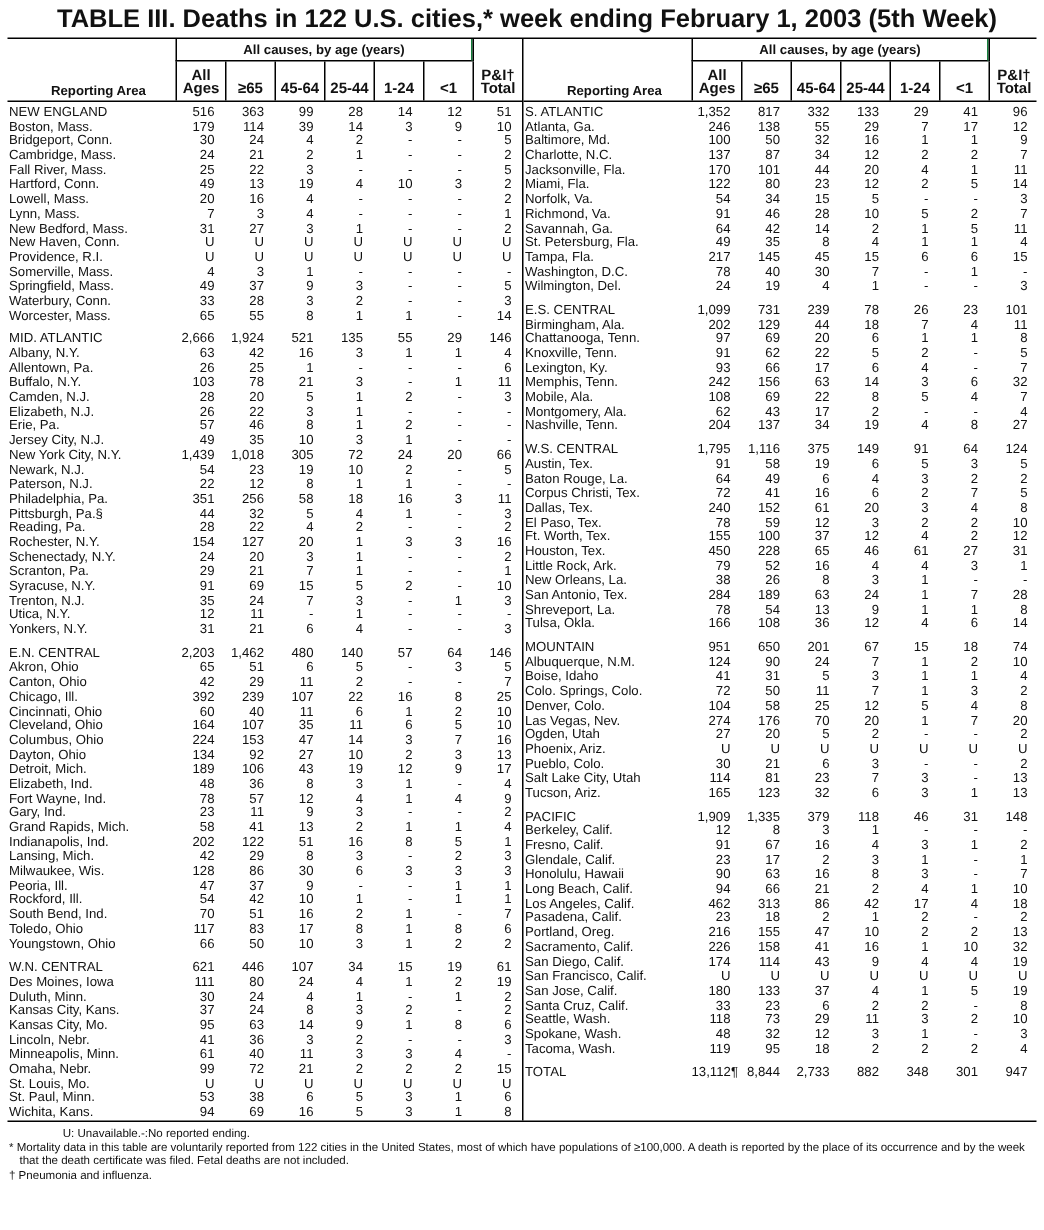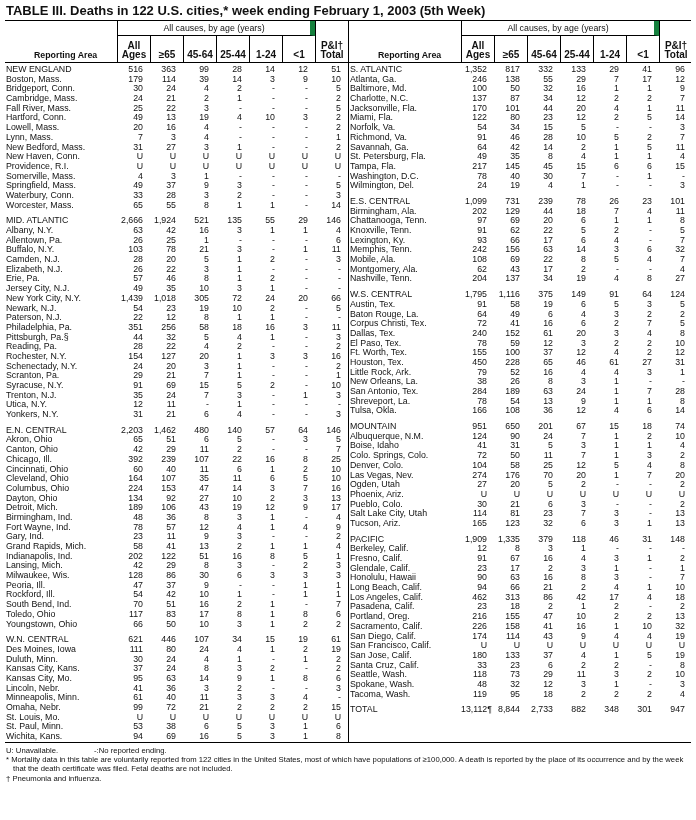--- a/index.html
+++ b/index.html
@@ -4,30 +4,30 @@
 <style>
   * { box-sizing: border-box; }
   html, body { margin: 0; padding: 0; background: #fff; }
   body {
     width: 696px; height: 820px;
     font-family: "Liberation Sans", sans-serif;
     color: #111;
     -webkit-font-smoothing: antialiased;
   }
   .page { padding: 2px 5px 0 5px; }
-  .title { font-size: 13px; font-weight: 700; padding: 1px 0 2px 1px; white-space: nowrap; }
+  .title { font-size: 17px; font-weight: 700; padding: 1px 0 2px 1px; white-space: nowrap; margin-left: 32px; }
 
   .table-wrap { display: flex; border-top: 1.5px solid #000; border-bottom: 1.5px solid #000; }
   .half { width: 343px; }
   .half.right { border-left: 1px solid #000; }
 
   .hrow1 { display: grid; grid-template-columns: 112px 198px 33px; height: 15px; }
   .hrow1 .group {
-    border-left: 1px solid #000; border-right: 5px solid #15803d; border-bottom: 1px solid #000;
-    font-weight: 400; font-size: 8.8px; text-align: center; line-height: 14px;
+    border-left: 1px solid #000; border-right: 1px solid #15803d; border-bottom: 1px solid #000;
+    font-weight: 700; font-size: 8.8px; text-align: center; line-height: 14px;
   }
   .hrow2 {
     display: grid; grid-template-columns: 112px repeat(7, 33px);
     border-bottom: 1.5px solid #000; height: 27px;
   }
   .hrow2 .harea {
     font-weight: 700; font-size: 8.8px;
     display: flex; align-items: flex-end; padding: 0 0 2px 1px; margin-left: 28px;
   }
   .hrow2 .hcell {
@@ -40,21 +40,21 @@
   .tbody { padding-top: 2px; }
   .trow {
     display: grid; grid-template-columns: 112px repeat(7, 33px);
     height: 9.7px; font-size: 8.8px; line-height: 9.6px;
   }
   .trow.gap { margin-top: 6px; }
   .trow .area { overflow: hidden; white-space: nowrap; padding-left: 1px; }
   .trow .num { text-align: right; padding-right: 7px; white-space: nowrap; }
 
   .foots { padding: 3px 0 0 1px; font-size: 7.7px; line-height: 9.3px; }
-  .fn-inline { display: flex; }
+  .fn-inline { display: flex; text-align: right; }
   .fn-inline .fn-u { width: 88px; }
   .fn { padding-left: 7px; text-indent: -7px; }
 </style>
 </head>
 <body>
 
 <div class="page">
   <div class="title">TABLE III. Deaths in 122 U.S. cities,* week ending February 1, 2003 (5th Week)</div>
 
   <div class="table-wrap">
@@ -523,21 +523,21 @@
             <span class="area">Detroit, Mich.</span>
             <span class="num">189</span>
             <span class="num">106</span>
             <span class="num">43</span>
             <span class="num">19</span>
             <span class="num">12</span>
             <span class="num">9</span>
             <span class="num">17</span>
           </div>
           <div class="trow">
-            <span class="area">Birmingham, Ind.</span>
+            <span class="area">Elizabeth, Ind.</span>
             <span class="num">48</span>
             <span class="num">36</span>
             <span class="num">8</span>
             <span class="num">3</span>
             <span class="num">1</span>
             <span class="num">-</span>
             <span class="num">4</span>
           </div>
           <div class="trow">
             <span class="area">Fort Wayne, Ind.</span>

